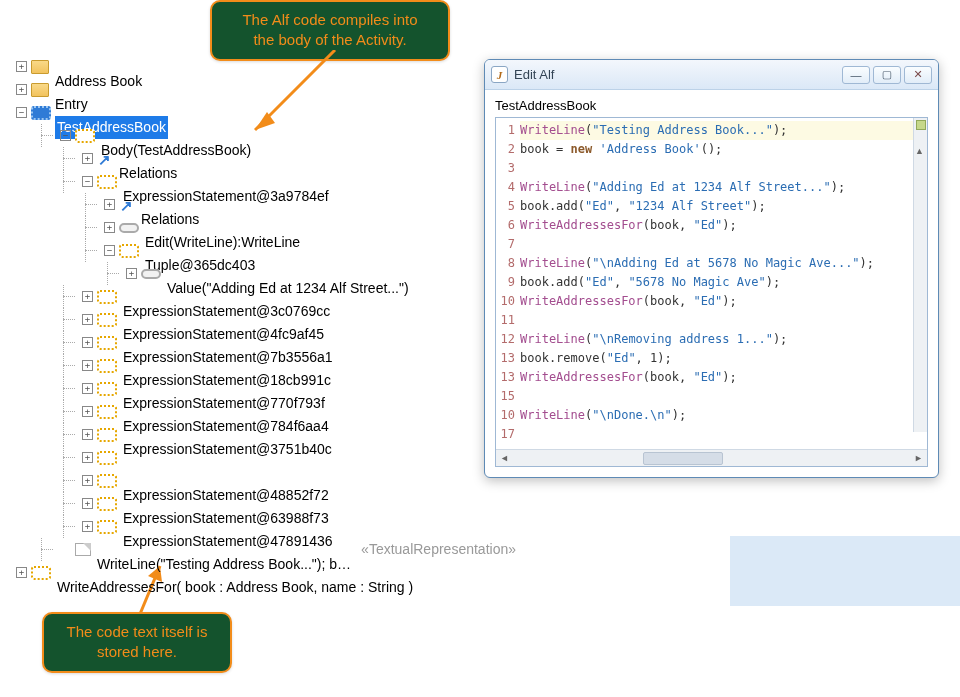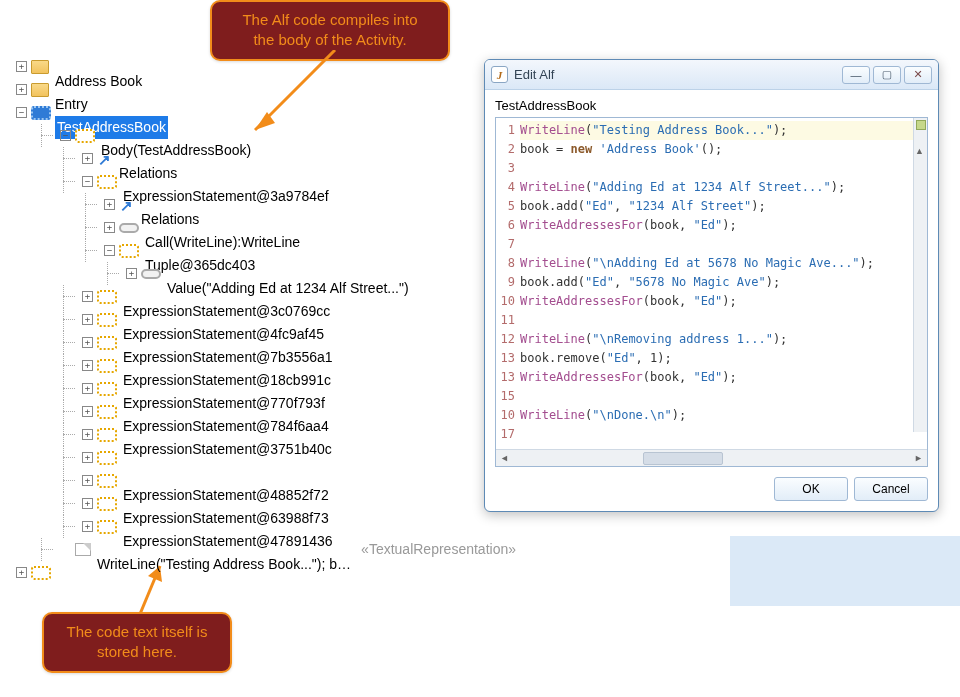--- a/index.html
+++ b/index.html
@@ -10,21 +10,21 @@
     background: #fff;
     width: 960px;
     height: 697px;
     position: relative;
     overflow: hidden;
   }
   
   .callout {
     position: absolute;
     border: 2px solid #f28c1a;
-    background: #7f1d1d;
+    background: #14532d;
     color: #f28c1a;
     padding: 8px 14px;
     border-radius: 10px;
     font-size: 15px;
     text-align: center;
     line-height: 1.35;
     box-shadow: 0 1px 3px rgba(0,0,0,.15);
   }
   .arrow {
     position: absolute;
@@ -266,21 +266,21 @@
     <span class="expander">+</span>
     <span class="icon icon-rel"></span>
     <span class="label">Relations</span>
   </div>
 
   <div class="row">
     <span class="indent" style="width:66px"></span>
     <span class="tline branch"></span>
     <span class="expander">+</span>
     <span class="icon icon-pill"></span>
-    <span class="label">Call(WriteLine):WriteLine</span>
+    <span class="label">Edit(WriteLine):WriteLine</span>
   </div>
 
   <div class="row">
     <span class="indent" style="width:66px"></span>
     <span class="tline branch"></span>
     <span class="expander">−</span>
     <span class="icon icon-activity"></span>
     <span class="label">Tuple@365dc403</span>
   </div>
 
@@ -374,20 +374,21 @@
     <span class="tline branch"></span>
     <span class="expander none"></span>
     <span class="icon icon-note"></span>
     <span class="label">WriteLine("Testing Address Book..."); book = new '...</span>
     <span class="stereo">«TextualRepresentation»</span>
   </div>
 
   <div class="row">
     <span class="expander">+</span>
     <span class="icon icon-activity"></span>
+    <span class="label">WriteAddressesFor( book : Address Book, name : String )</span>
   </div>
 
 </div>
 
 <div class="dialog">
   <div class="titlebar">
     <span class="jicon">J</span>
     <span class="title">Edit Alf</span>
     <span class="winbtn">—</span>
     <span class="winbtn">▢</span>
@@ -423,18 +424,14 @@
         </div>
       </div>
       <div class="hscroll">
         <div class="btn">◄</div>
         <div class="track">
           <div class="thumb"></div>
         </div>
         <div class="btn">►</div>
       </div>
     </div>
-    <div class="btnrow">
-      <button class="dbtn">OK</button>
-      <button class="dbtn">Cancel</button>
-    </div>
   </div>
 </div>
 
 </body></html>

